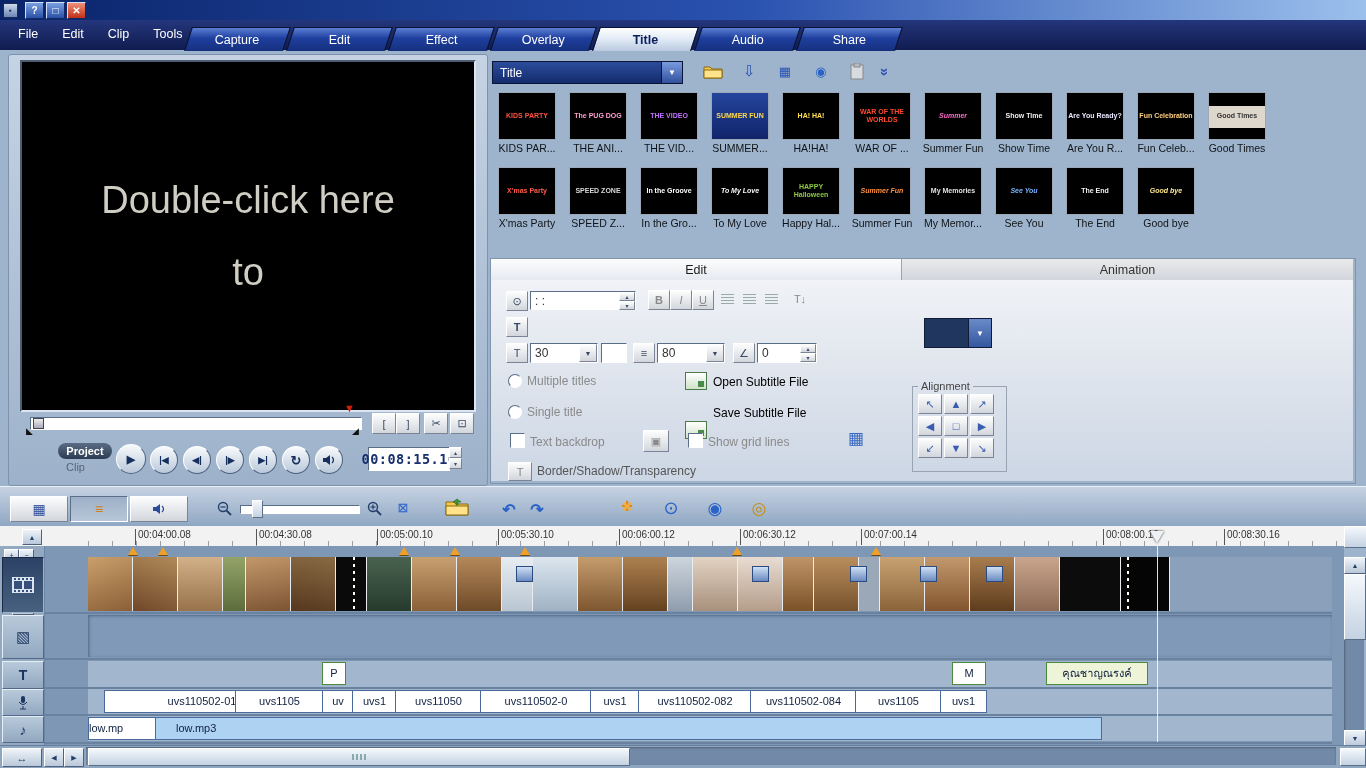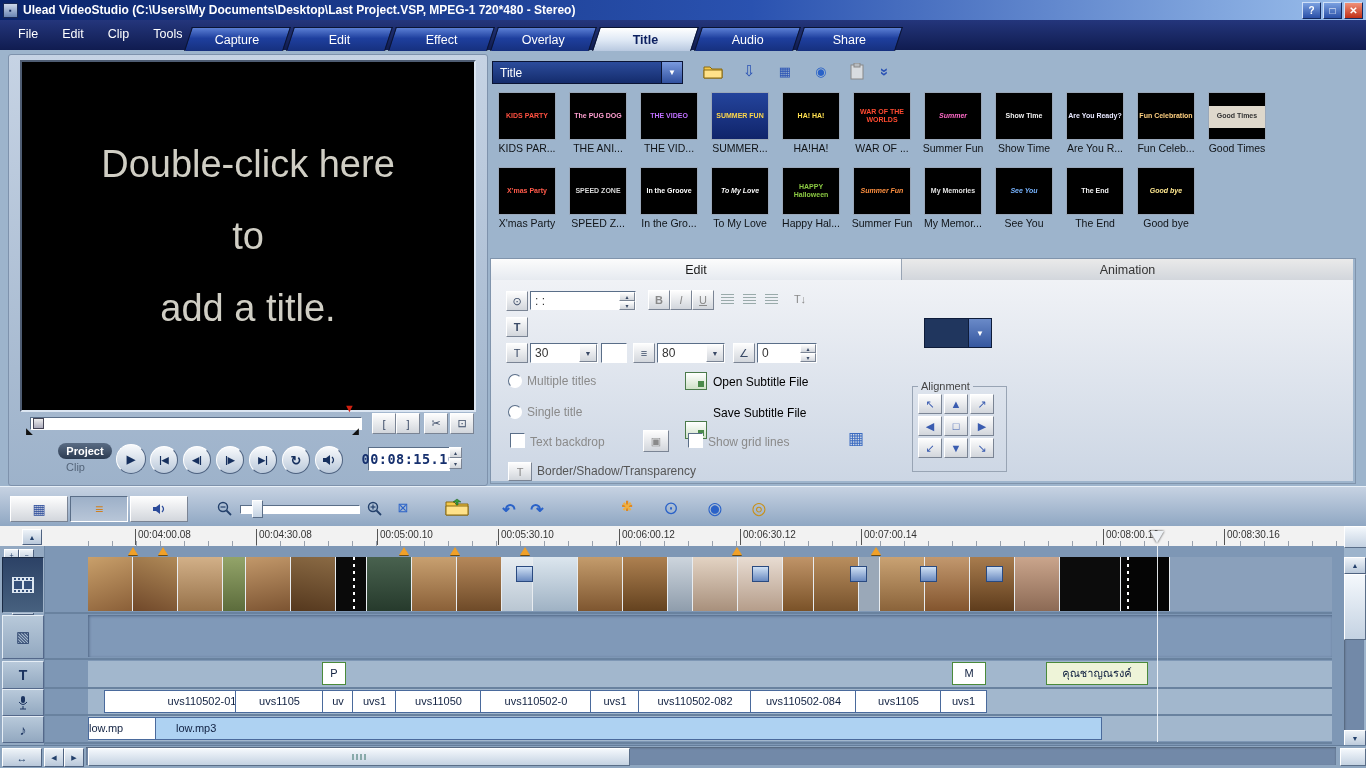--- a/index.html
+++ b/index.html
@@ -132,21 +132,20 @@
   .grip{width:14px;height:6px;background:repeating-linear-gradient(90deg,#8aa 0 2px,transparent 2px 4px);}
   svg{display:block;}
 </style>
 </head>
 <body>
 
 <div id="stage">
 
   <div id="titlebar" class="abs">
     <span id="appicon">▪</span>
-    <span style="flex:1;overflow:hidden;white-space:nowrap;">Ulead VideoStudio (C:\Users\My Documents\Desktop\Last Project.VSP, MPEG-1 720*480 - Stereo)</span>
     <span class="winbtn">?</span>
     <span class="winbtn">□</span>
     <span class="winbtn close">✕</span>
   </div>
 
   <div id="menubar" class="abs">
     <div id="menus">
 
     <span class="menu">File</span>
         <span class="menu">Edit</span>
@@ -182,21 +181,20 @@
         <div class="steptab" style="background: linear-gradient(rgb(91, 127, 212), rgb(30, 63, 158) 45%, rgb(22, 48, 126));">
           <span class="steplabel" style="color: rgb(255, 255, 255); font-weight: normal;">Share</span>
         </div>
       </div>
   </div>
 
   <div id="preview-panel" class="abs"></div>
   <div id="screen" class="abs">
     <div class="ph-line">Double-click here</div>
     <div class="ph-line">to</div>
-    <div class="ph-line">add a title.</div>
   </div>
 
   <span id="trim-flag" class="abs">▼</span>
   <div id="scrub-groove" class="abs sunken"></div>
   <div id="scrub-handle" class="abs"></div>
   <span class="trim" style="left:26px;top:426px;">◣</span>
   <span class="trim" style="left:352px;top:426px;">◢</span>
 
   <div class="abs gbtn pvbtn" style="left:372px;top:413px;">[</div>
   <div class="abs gbtn pvbtn" style="left:396px;top:413px;">]</div>

